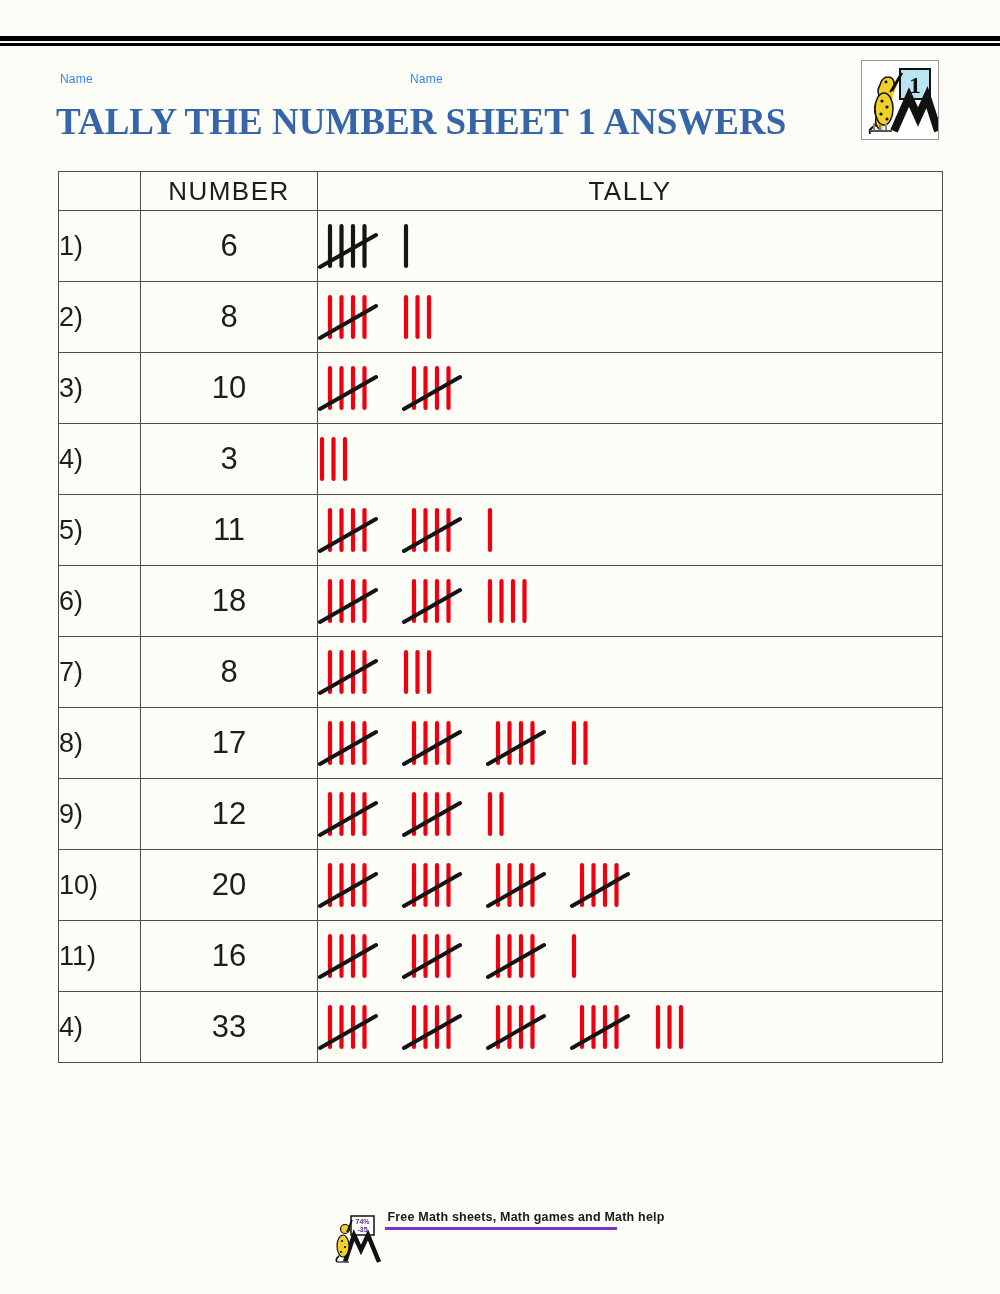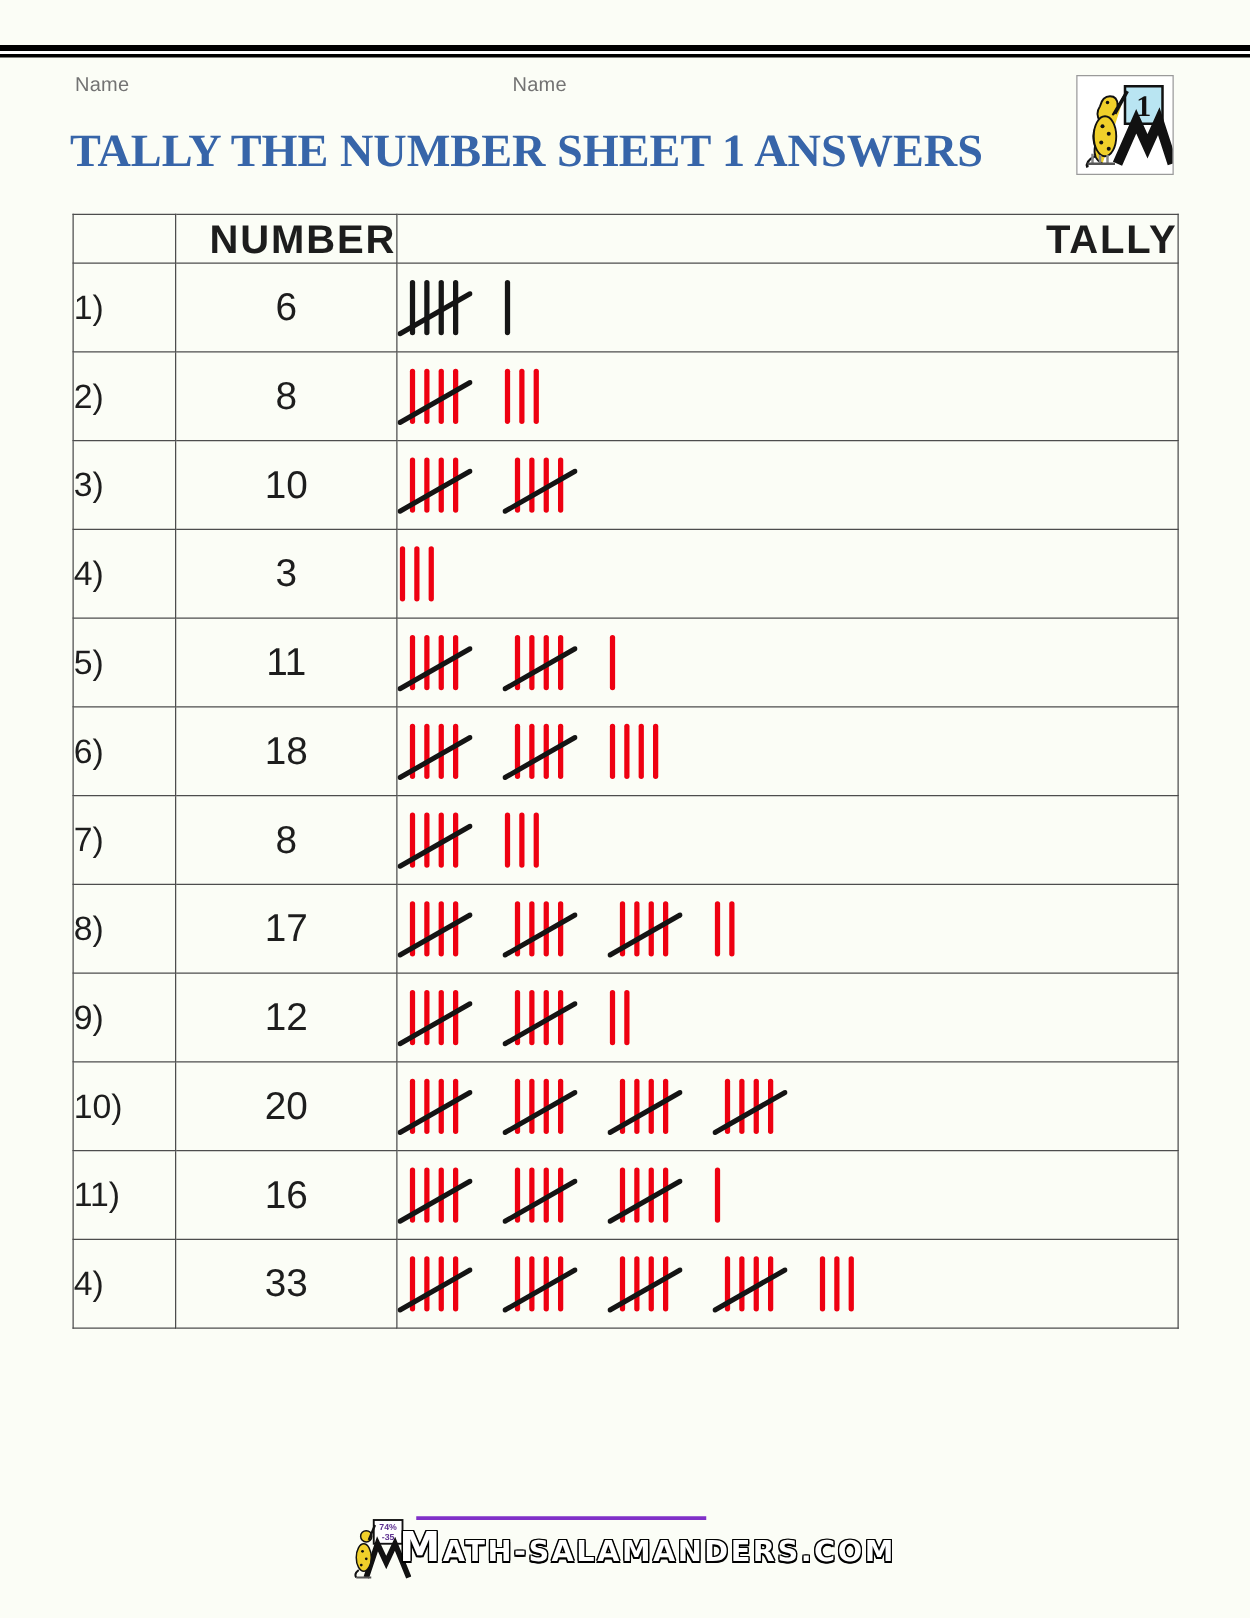--- a/index.html
+++ b/index.html
@@ -8,22 +8,22 @@
     background:#fbfdf6;
     font-family:"Liberation Sans", sans-serif;
     position:relative;
     overflow:hidden;
   }
   .top-rule {
     position:absolute; left:0; top:36px; width:1000px; height:10px;
     background:linear-gradient(to bottom, #000 0 5px, #fff 5px 7px, #000 7px 10px);
   }
   .field-label {
-    position:absolute; top:60px;
-    font-size:16px; color:#737373; letter-spacing:0.2px;
+    position:absolute; top:72px;
+    font-size:12px; color:#3b82f6; letter-spacing:0.2px;
   }
   .name-label { left:60px; }
   .date-label { left:410px; }
 
   .logo-box {
     position:absolute; left:861px; top:60px;
     width:78px; height:80px;
     background:#fff; border:1px solid #9a9a9a;
     box-sizing:border-box;
   }
@@ -42,22 +42,22 @@
   table.worksheet th, table.worksheet td {
     border:1px solid #4d4d4d; padding:0; box-sizing:border-box;
     color:#1d1d1d;
   }
   col.c-label { width:82px; }
   col.c-number { width:177px; }
   col.c-tally { width:625px; }
   tr.head-row { height:39px; }
   tr.data-row { height:71px; }
   th.hd {
-    font-weight:700; font-size:32px; letter-spacing:1.5px;
-    text-align:right; transform-origin:center;
+    font-weight:400; font-size:26px; letter-spacing:1.5px;
+    text-align:center; transform-origin:center;
   }
   td.cell-label {
     font-size:27px; padding-left:11px; font-weight:400;
   }
   td.cell-number {
     font-size:31px; text-align:center; font-weight:400;
   }
   td.cell-tally { padding-left:34px; vertical-align:middle; }
   .tally-wrap { display:flex; align-items:center; }
   .tally-wrap svg { display:block; margin-right:24px; }
@@ -466,16 +466,16 @@
       <circle cx="10" cy="15" r="4.5" fill="#f0d02a" stroke="#111" stroke-width="1.2"></circle>
       <line x1="12" y1="18" x2="17" y2="6" stroke="#111" stroke-width="1.8"></line>
       <circle cx="7" cy="27" r="1.1" fill="#111"></circle>
       <circle cx="10" cy="33" r="1.1" fill="#111"></circle>
       <circle cx="6" cy="38" r="1.1" fill="#111"></circle>
       <path d="M4,42 Q0,45 2,48" fill="none" stroke="#111" stroke-width="1.6"></path>
       <line x1="2" y1="48" x2="14" y2="48" stroke="#555" stroke-width="1.6"></line>
     </g>
   </svg>
   <div class="footer-col">
+    <span class="footer-tagline">Free Math sheets, Math games and Math help</span>
     <div class="footer-rule"></div>
-    <span class="footer-site">MATH-SALAMANDERS.COM</span>
   </div>
 </div>
 
 </body></html>

